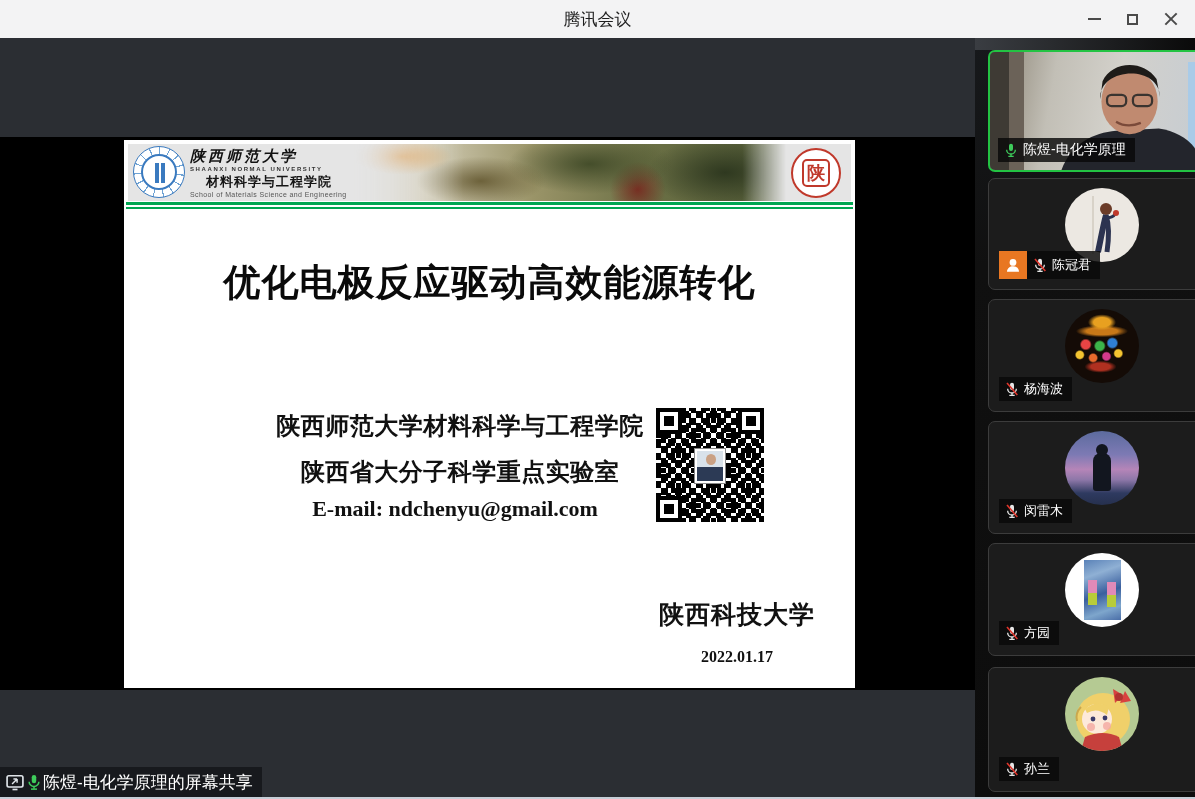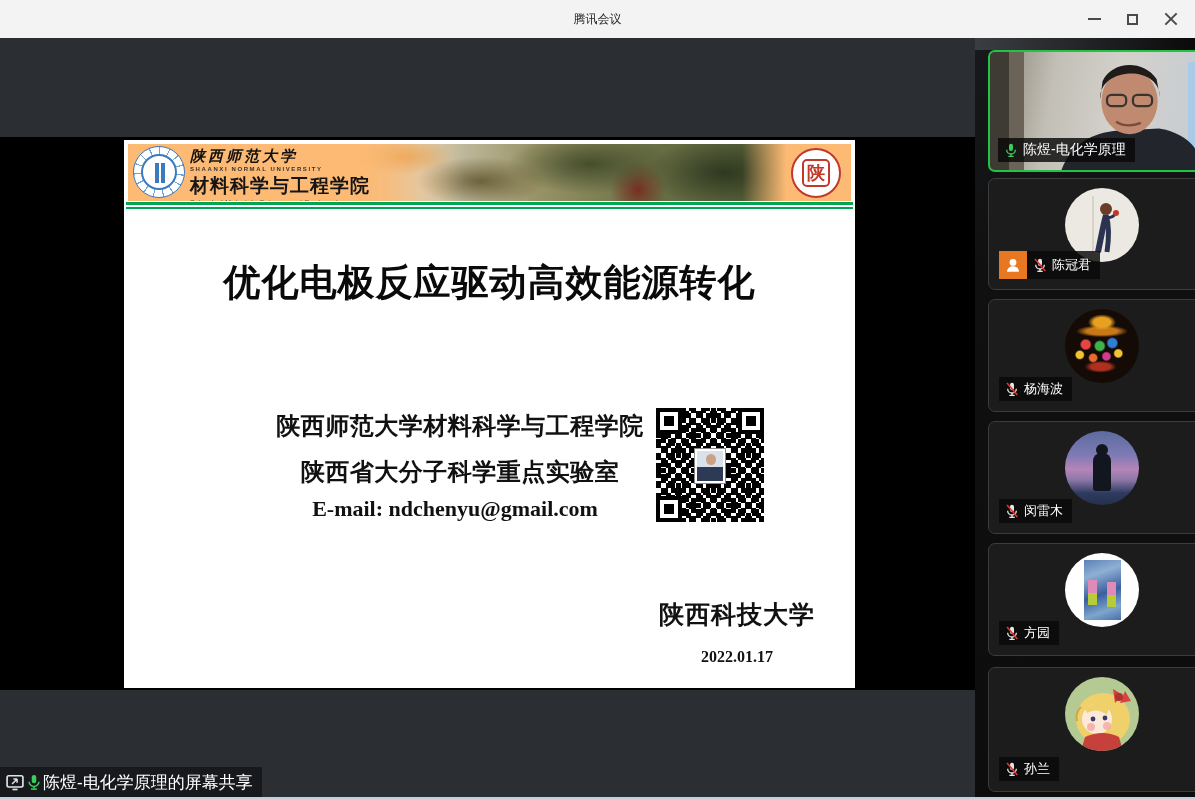--- a/index.html
+++ b/index.html
@@ -3,21 +3,21 @@
 <meta charset="utf-8">
 <style>
   * { margin:0; padding:0; box-sizing:border-box; }
   body { background:#000; font-family:"Liberation Sans", sans-serif; }
   .window { position:relative; width:1195px; height:799px; overflow:hidden;
             background:#101010; border-bottom:2px solid #c6ced7; }
 
   
   .titlebar { position:relative; height:38px; background:#f3f3f4;
               display:flex; align-items:center; justify-content:center; }
-  .titlebar-title { font-size:12px; color:#1f1f1f; }
+  .titlebar-title { font-size:17px; color:#1f1f1f; }
   .win-controls { position:absolute; right:6px; top:0; height:38px; display:flex; }
   .win-btn { width:38px; height:38px; display:flex; align-items:center; justify-content:center; cursor:default; }
   .ic-min { width:13px; border-top:2px solid #4a4a4a; }
   .ic-max { width:11px; height:11px; border:2px solid #4a4a4a; }
   .ic-close { position:relative; width:13px; height:13px; }
   .ic-close::before, .ic-close::after { content:""; position:absolute; left:-1px; top:5.5px;
       width:16px; height:2px; background:#4a4a4a; }
   .ic-close::before { transform:rotate(45deg); }
   .ic-close::after  { transform:rotate(-45deg); }
 
@@ -27,21 +27,21 @@
   
   .share-area { position:relative; width:975px; height:100%; background:#000; }
   .band-top    { height:99px;  background:#2b2e33; }
   .share-black { position:relative; height:553px; background:#000; }
   .band-bottom { height:107px; background:#2b2e33; }
 
   
   .slide { position:absolute; left:124px; top:3px; width:731px; height:548px;
            background:#fff; color:#111; overflow:hidden; }
 
-  .slide-header { position:absolute; left:4px; top:4px; width:723px; height:57px; background:#fdba74; overflow:hidden; }
+  .slide-header { position:absolute; left:4px; top:4px; width:723px; height:57px; background:#e5e5e5; overflow:hidden; }
   .header-photo { position:absolute; left:222px; top:0; width:436px; height:57px;
       background:
         radial-gradient(70px 26px at 12% 22%, rgba(222,146,52,.85), rgba(222,146,52,0) 70%),
         radial-gradient(90px 34px at 30% 65%, rgba(96,84,44,.85), rgba(96,84,44,0) 72%),
         radial-gradient(110px 40px at 55% 35%, rgba(62,72,38,.9), rgba(62,72,38,0) 75%),
         radial-gradient(40px 40px at 66% 80%, rgba(120,30,25,.8), rgba(120,30,25,0) 70%),
         radial-gradient(100px 45px at 86% 50%, rgba(44,54,30,.95), rgba(44,54,30,0) 78%),
         linear-gradient(90deg, rgba(245,243,238,0) 0%, #d5cfba 16%, #9a9468 42%, #6b7045 68%, #515a36 100%);
       -webkit-mask:linear-gradient(90deg, transparent 0, #000 26%, #000 90%, transparent 100%);
       mask:linear-gradient(90deg, transparent 0, #000 26%, #000 90%, transparent 100%); }
@@ -51,21 +51,21 @@
       background:repeating-conic-gradient(#6fa3d4 0 3deg, #fff 3deg 24deg); }
   .header-logo::before { content:""; position:absolute; inset:7px; border-radius:50%;
       border:2px solid #3a7abf; background:#fff; }
   .header-logo::after { content:""; position:absolute; left:21px; top:16px; width:4px; height:20px;
       background:#3a7abf; box-shadow:6px 0 0 #3a7abf; }
 
   .header-texts { position:absolute; left:62px; top:3px; white-space:nowrap; }
   .uni-script { font-family:"Liberation Serif", serif; font-style:italic; font-weight:bold;
                 font-size:15px; letter-spacing:3px; color:#111; }
   .uni-en { font-size:6px; letter-spacing:1.6px; color:#333; font-weight:bold; }
-  .school-cn { font-size:19px; font-weight:bold; letter-spacing:1px; color:#151515; margin-top:1px; }
+  .school-cn { font-size:13px; font-weight:bold; letter-spacing:1px; color:#151515; margin-top:1px;margin-left:16px; }
   .school-en { font-size:7px; color:#555; letter-spacing:.4px; }
 
   .header-seal { position:absolute; left:663px; top:4px; width:50px; height:50px; border-radius:50%;
       border:2px solid #c0392b; display:flex; align-items:center; justify-content:center; background:#fff; }
   .seal-box { width:28px; height:28px; border:2px solid #c0392b; border-radius:5px;
       display:flex; align-items:center; justify-content:center;
       font-family:"Liberation Serif", serif; font-weight:bold; font-size:18px; color:#c0392b; }
 
   .green-rule  { position:absolute; left:2px; width:727px; top:62px; height:3px; background:#00a651; }
   .green-rule2 { top:67px; height:2px; }

